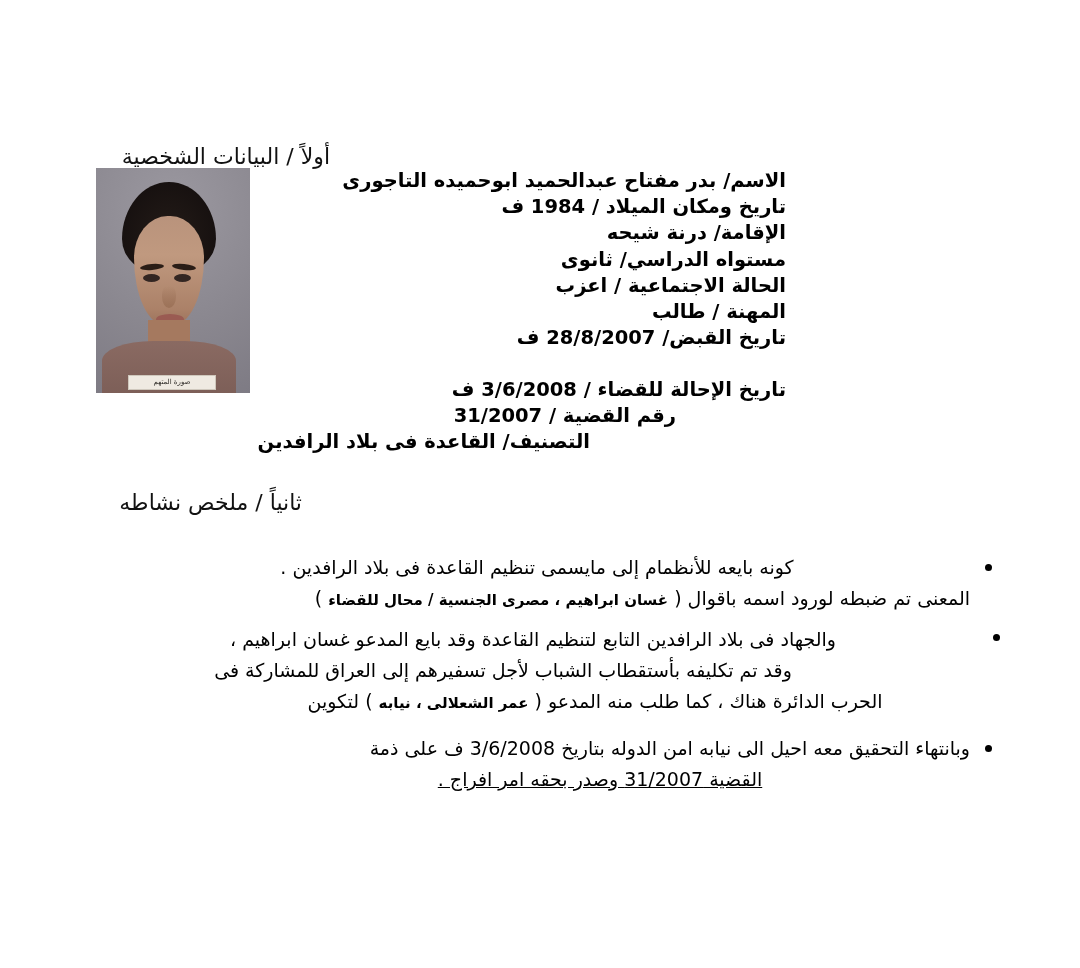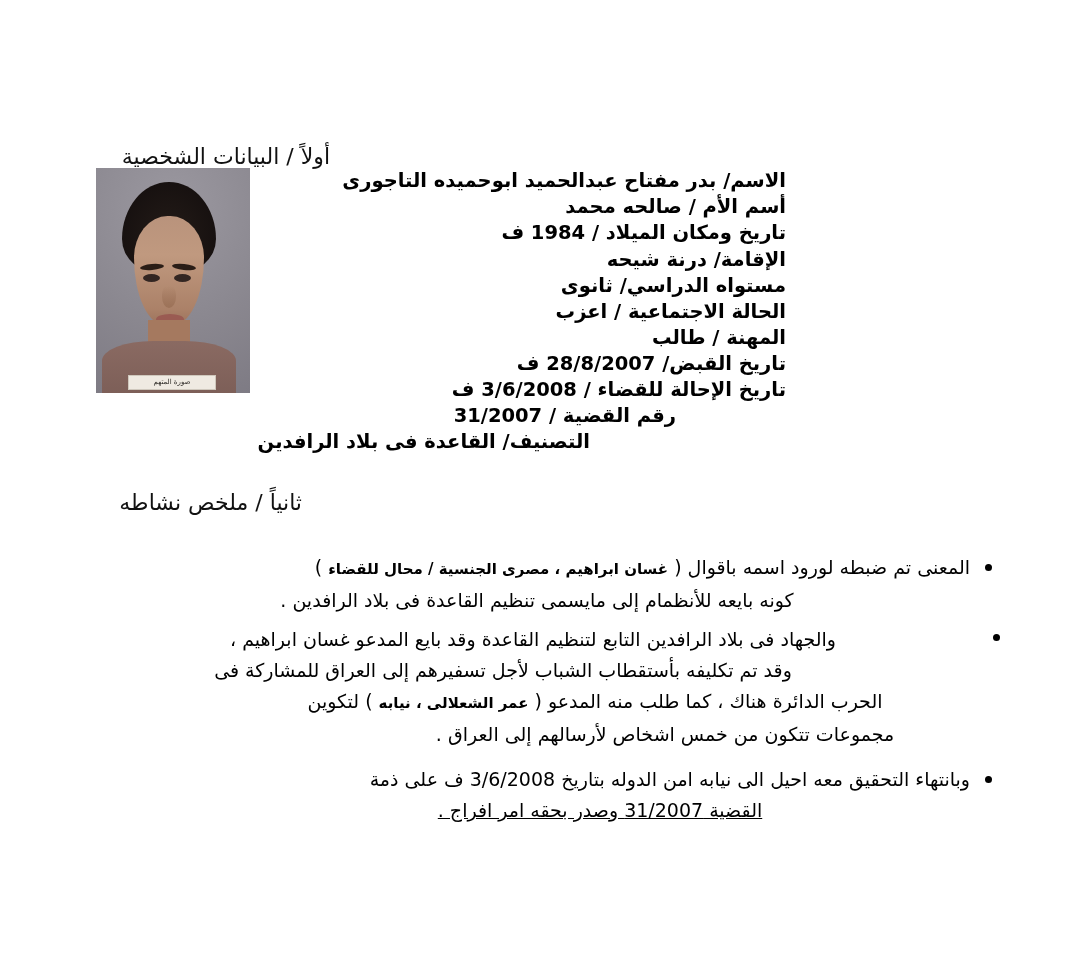--- a/index.html
+++ b/index.html
@@ -255,49 +255,47 @@
     <div class="photo-mouth"></div>
     <div class="photo-neck"></div>
     <div class="photo-shirt"></div>
     <div class="photo-label">
       <div class="photo-label-text">صورة المتهم</div>
     </div>
   </div>
 
   <div class="data-list">
     <div class="data-line">الاسم/ بدر مفتاح عبدالحميد ابوحميده التاجورى</div>
-    <div class="data-line">أسم الأم / صالحه محمد</div>
     <div class="data-line">تاريخ ومكان الميلاد / 1984 ف</div>
     <div class="data-line">الإقامة/  درنة شيحه</div>
     <div class="data-line">مستواه الدراسي/  ثانوى</div>
     <div class="data-line">الحالة الاجتماعية / اعزب</div>
     <div class="data-line">المهنة / طالب</div>
     <div class="data-line">تاريخ القبض/  28/8/2007 ف</div>
   </div>
 
   <div class="data-list-wide">
     <div class="data-line-wide" id="data-referral">تاريخ الإحالة للقضاء / 3/6/2008 ف</div>
     <div class="data-line-wide" id="data-case-number">رقم القضية / 31/2007</div>
     <div class="data-line-wide" id="data-classification">التصنيف/ القاعدة فى بلاد الرافدين</div>
   </div>
 
   <div class="section-heading" id="heading-activity">ثانياً / ملخص نشاطه</div>
 
   <div class="bullets" id="bullets-container">
       <div class="bullet" id="bullet-1">
         <span class="bullet-dot"></span>
+        <div class="bullet-line ln-center indent-b"><span>كونه بايعه للأنظمام إلى مايسمى تنظيم القاعدة فى بلاد الرافدين .</span></div>
         <div class="bullet-line ln-right indent-a"><span>المعنى تم ضبطه لورود اسمه باقوال ( </span><span class="small-bold">غسان ابراهيم ، مصرى الجنسية / محال للقضاء</span><span> )</span></div>
-        <div class="bullet-line ln-center indent-b"><span>كونه بايعه للأنظمام إلى مايسمى تنظيم القاعدة فى بلاد الرافدين .</span></div>
       </div>
       <div class="bullet" id="bullet-2">
         <span class="bullet-dot"></span>
         <div class="bullet-line ln-center indent-c"><span>والجهاد فى بلاد الرافدين التابع لتنظيم القاعدة وقد بايع المدعو غسان ابراهيم ،</span></div>
         <div class="bullet-line ln-center indent-d"><span>وقد تم تكليفه بأستقطاب الشباب لأجل تسفيرهم إلى العراق للمشاركة فى</span></div>
         <div class="bullet-line ln-center indent-e"><span>الحرب الدائرة هناك ، كما طلب منه المدعو ( </span><span class="small-bold">عمر الشعلالى ، نيابه</span><span> ) لتكوين</span></div>
-        <div class="bullet-line ln-center indent-f"><span>مجموعات تتكون من خمس اشخاص لأرسالهم إلى العراق .</span></div>
       </div>
       <div class="bullet" id="bullet-3">
         <span class="bullet-dot"></span>
         <div class="bullet-line ln-right indent-a"><span>وبانتهاء التحقيق معه احيل الى نيابه امن الدوله بتاريخ 3/6/2008 ف على ذمة</span></div>
         <div class="bullet-line ln-center indent-h"><span>القضية 31/2007 وصدر بحقه امر افراج .</span></div>
       </div>
     </div>
 
 </div>
 

